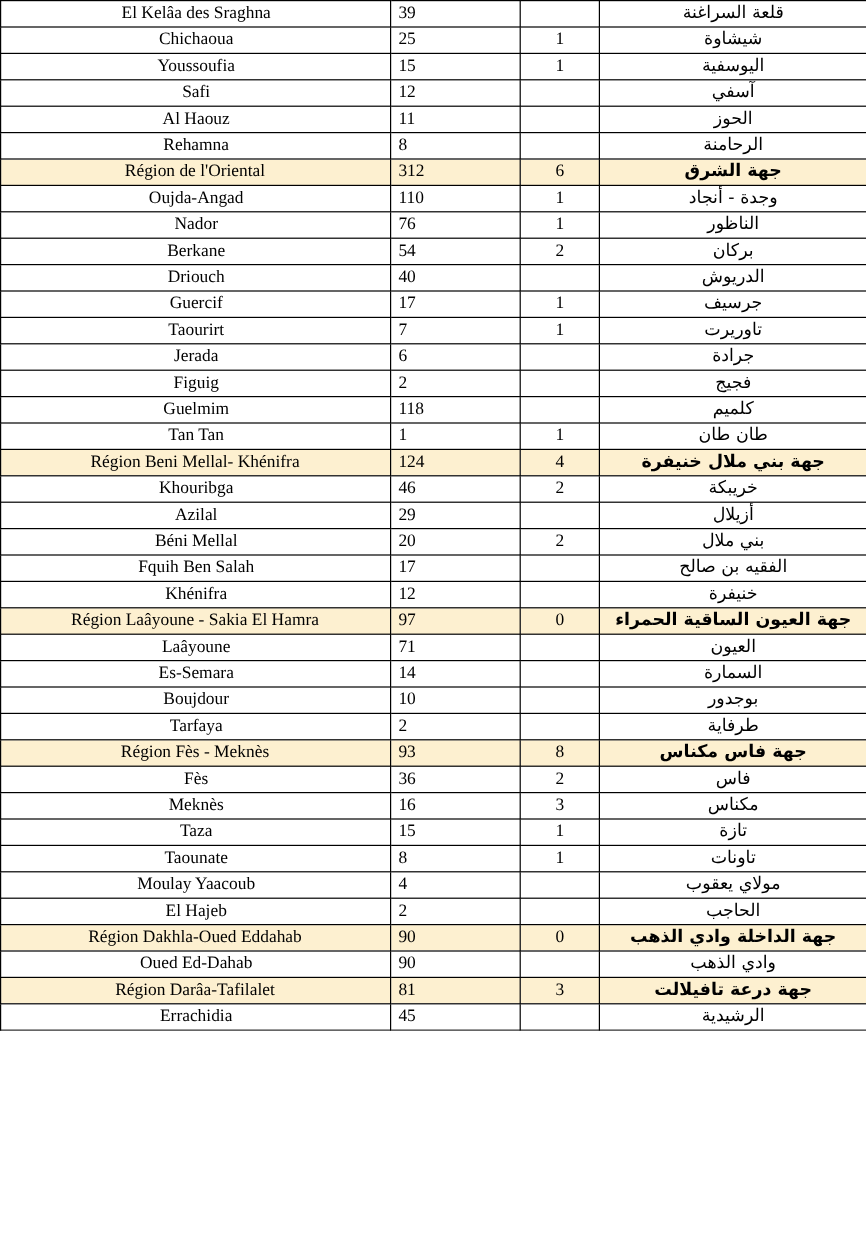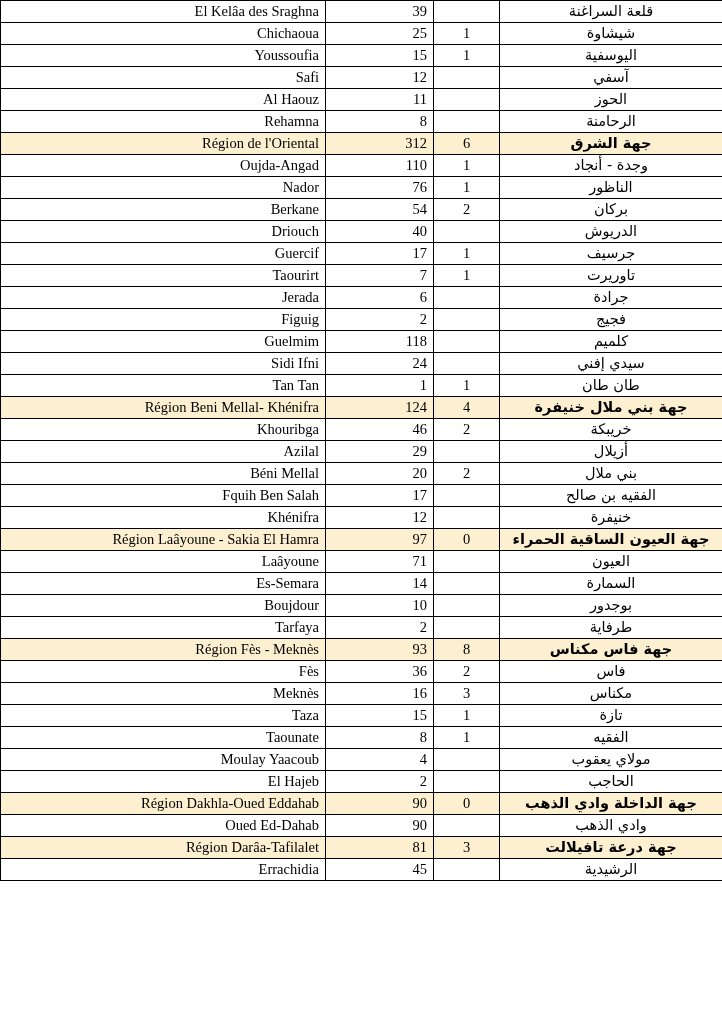--- a/index.html
+++ b/index.html
@@ -33,22 +33,22 @@
     white-space: nowrap;
   }
   tr.region-row td {
     background: #fdf0d0;
     font-weight: normal;
   }
   tr.province-row td {
     background: #ffffff;
     font-weight: normal;
   }
-  td.cell-fr { text-align: right; }
-  td.cell-cases { text-align: right; }
+  td.cell-fr { text-align: center; }
+  td.cell-cases { text-align: left; }
   td.cell-deaths { text-align: center; }
   td.cell-ar {
     text-align: center;
     direction: rtl;
     font-family: "DejaVu Sans", sans-serif;
     font-size: 13px;
   }
   tr.region-row td.cell-ar { font-weight: bold; }
   
   tr.province-row td.cell-fr { padding-left: 7px; }
@@ -155,26 +155,20 @@
         <td class="cell-deaths"></td>
         <td class="cell-ar">فجيج</td>
       </tr>
       <tr class="province-row">
         <td class="cell-fr">Guelmim</td>
         <td class="cell-cases">118</td>
         <td class="cell-deaths"></td>
         <td class="cell-ar">كلميم</td>
       </tr>
       <tr class="province-row">
-        <td class="cell-fr">Sidi Ifni</td>
-        <td class="cell-cases">24</td>
-        <td class="cell-deaths"></td>
-        <td class="cell-ar">سيدي إفني</td>
-      </tr>
-      <tr class="province-row">
         <td class="cell-fr">Tan Tan</td>
         <td class="cell-cases">1</td>
         <td class="cell-deaths">1</td>
         <td class="cell-ar">طان طان</td>
       </tr>
       <tr class="region-row">
         <td class="cell-fr">Région Beni Mellal- Khénifra</td>
         <td class="cell-cases">124</td>
         <td class="cell-deaths">4</td>
         <td class="cell-ar">جهة بني ملال خنيفرة</td>
@@ -260,21 +254,21 @@
       <tr class="province-row">
         <td class="cell-fr">Taza</td>
         <td class="cell-cases">15</td>
         <td class="cell-deaths">1</td>
         <td class="cell-ar">تازة</td>
       </tr>
       <tr class="province-row">
         <td class="cell-fr">Taounate</td>
         <td class="cell-cases">8</td>
         <td class="cell-deaths">1</td>
-        <td class="cell-ar">الفقيه</td>
+        <td class="cell-ar">تاونات</td>
       </tr>
       <tr class="province-row">
         <td class="cell-fr">Moulay Yaacoub</td>
         <td class="cell-cases">4</td>
         <td class="cell-deaths"></td>
         <td class="cell-ar">مولاي يعقوب</td>
       </tr>
       <tr class="province-row">
         <td class="cell-fr">El  Hajeb</td>
         <td class="cell-cases">2</td>

